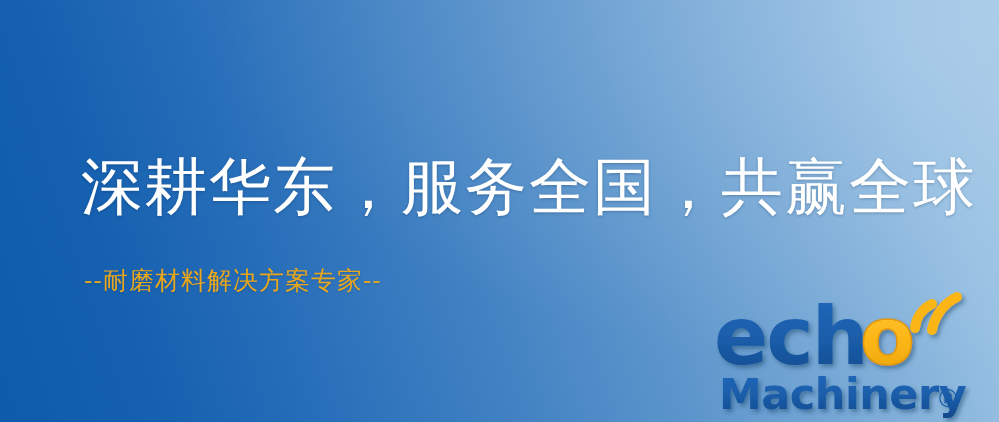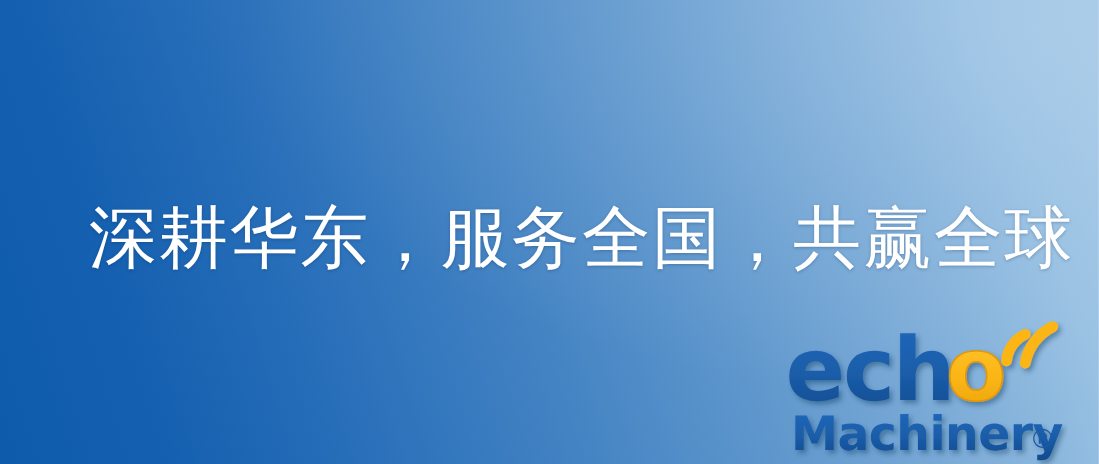--- a/index.html
+++ b/index.html
@@ -50,21 +50,20 @@
     position: absolute;
     left: 81px;
     top: 151px;
     font-family: "DejaVu Serif", "Liberation Serif", serif;
     font-size: 62px;
     line-height: 1.16;
     letter-spacing: 2px;
     color: #ffffff;
     white-space: nowrap;
     text-shadow: 0 1px 3px rgba(6,40,80,0.30);
-    margin-top: 29px;
   }
 
   
   .subtitle {
     position: absolute;
     left: 84px;
     top: 266px;
     font-family: "DejaVu Serif", "Liberation Serif", serif;
     font-size: 25px;
     line-height: 1.2;
@@ -93,20 +92,21 @@
   
 </style>
 </head>
 <body>
 
 <div class="banner">
   <div class="banner-content">
 
     <div class="headline">深耕华东，服务全国，共赢全球</div>
 
+    <div class="subtitle">--耐磨材料解决方案专家--</div>
 
     <div class="logo">
       <svg class="logo-mark" viewBox="0 0 255 130" xmlns="http://www.w3.org/2000/svg">
         <defs>
           <linearGradient id="blueGrad" x1="0" y1="0" x2="0" y2="1">
             <stop offset="0%" stop-color="#2269bd"></stop>
             <stop offset="55%" stop-color="#1a5ca8"></stop>
             <stop offset="100%" stop-color="#12498c"></stop>
           </linearGradient>
           <linearGradient id="goldGrad" x1="0" y1="0" x2="0" y2="1">

